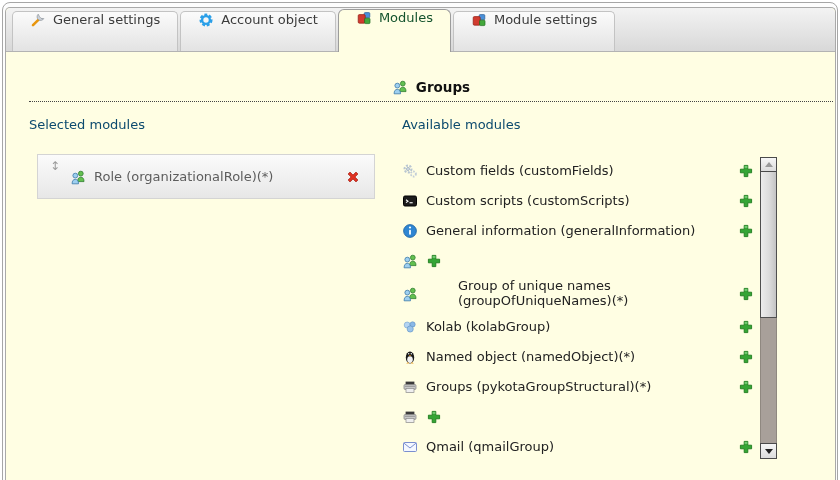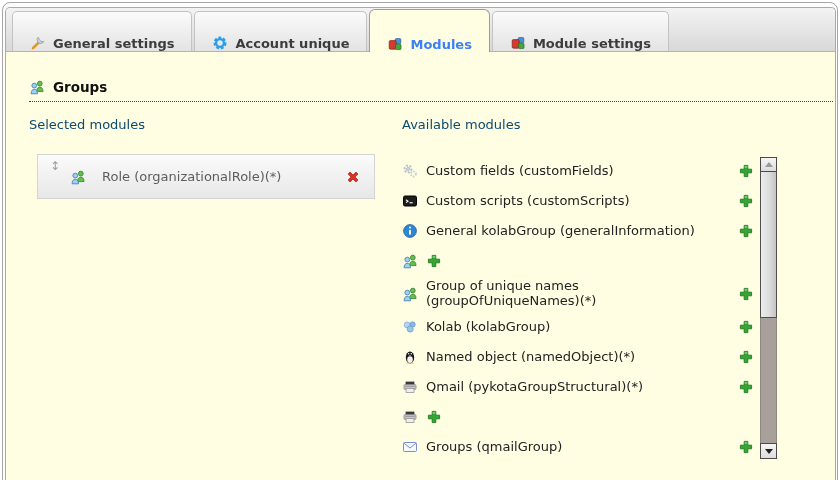--- a/index.html
+++ b/index.html
@@ -7,52 +7,52 @@
   .stage{position:relative;width:840px;height:480px;overflow:hidden;}
   .frame{position:absolute;left:2px;top:2px;right:2px;height:520px;
     border:1px solid #a6a6a6;border-radius:8px 8px 0 0;background:#fdfdfd;}
   .panel{position:absolute;left:5px;right:4px;top:7px;height:520px;
     border:1px solid #a9a9a9;border-bottom:none;border-radius:5px 5px 0 0;background:#fffee3;}
 
   
   .tabbar{height:43px;display:flex;align-items:stretch;padding-left:5px;
     background:linear-gradient(#f3f3f3,#d8d8d8);border-bottom:1px solid #b3b3b3;
     border-radius:5px 5px 0 0;position:relative;}
-  .tab{display:flex;align-items:flex-end;gap:7px;padding:0 17px;margin:3px 1px 0 1px;
+  .tab{display:flex;align-items:flex-start;gap:7px;padding:0 17px;margin:3px 1px 0 1px;
     border:1px solid #c3c3c3;border-bottom:none;border-radius:5px 5px 0 0;
-    background:linear-gradient(#fbfbfb,#e3e3e3);color:#3c3c3c;cursor:pointer;white-space:nowrap;font-weight:bold;}
+    background:linear-gradient(#fbfbfb,#e3e3e3);color:#3c3c3c;cursor:pointer;white-space:nowrap;}
   .tab.active{background:#fffee3;border:1px solid #9c9c9c;border-bottom:none;
-    margin:1px 1px -1px 1px;z-index:2;border-radius:6px 6px 0 0;color:#3b82f6;}
+    margin:1px 1px -1px 1px;z-index:2;border-radius:6px 6px 0 0;color:#14532d;}
   .icon16{width:16px;height:16px;display:inline-block;flex-shrink:0;}
   .icon16 svg{display:block;}
 
   
   .content{position:relative;}
   .section-head{display:flex;align-items:center;gap:8px;margin:27px 2px 0 23px;
-    padding-bottom:6px;border-bottom:1px dotted #444;}
+    padding-bottom:6px;border-bottom:1px dotted #444;justify-content:center;}
   .section-title{font-weight:bold;color:#111;font-size:13.5px;}
   .columns{display:flex;margin:15px 0 0 23px;}
   .col-left{width:373px;flex-shrink:0;}
   .col-right{flex:1;}
   .col-heading{color:#0c4a6e;}
 
   
   .selected-item{margin:22px 0 0 8px;width:338px;height:45px;box-sizing:border-box;
     border:1px solid #d4d4d4;background:linear-gradient(#fbfbfb,#e7e7e7);
     display:flex;align-items:center;padding:0 12px;position:relative;cursor:move;}
   .drag-handle{color:#9a9a9a;font-size:12px;align-self:flex-start;margin:5px 10px 0 0;line-height:1;}
-  .selected-label{color:#5d5d5d;margin-left:16px;}
+  .selected-label{color:#5d5d5d;margin-left:8px;}
   .del-btn{position:absolute;right:13px;top:50%;transform:translateY(-50%);
     width:16px;height:16px;border:none;background:transparent;padding:0;cursor:pointer;}
 
   
   .avail-wrap{display:flex;align-items:center;margin-top:22px;}
   .avail-list{width:352px;padding-top:2px;}
   .avail-row{display:flex;align-items:center;min-height:30px;}
-  .avail-row.two-line{min-height:36px;}
+  .avail-row.two-line{min-height:36px;gap:32px;}
   .avail-row .icon16{margin-right:8px;}
   .avail-label{flex:1;color:#222;line-height:1.15;padding-right:8px;}
   .add-btn{width:16px;height:16px;border:none;background:transparent;padding:0;cursor:pointer;flex-shrink:0;}
 
   
   .scrollbar{width:17px;height:302px;margin-left:6px;display:flex;flex-direction:column;flex-shrink:0;}
   .sb-btn{height:15px;box-sizing:border-box;border:1px solid #4a4a4a;
     background:linear-gradient(#f6f6f6,#dcdcdc);display:flex;align-items:center;justify-content:center;cursor:pointer;}
   .sb-btn.down{height:16px;}
   .sb-thumb{height:146px;box-sizing:border-box;border:1px solid #4f4f4f;border-top:none;
@@ -78,21 +78,21 @@
         </span>
         <span>General settings</span>
       </div>
       <div class="tab">
         <span class="icon16">
           <svg width="16" height="16" viewBox="0 0 16 16">
             <circle cx="8" cy="8" r="5" fill="none" stroke="#2a9fe8" stroke-width="3" stroke-dasharray="2.6 1.7"></circle>
             <circle cx="8" cy="8" r="3.9" fill="none" stroke="#2a9fe8" stroke-width="2.4"></circle>
           </svg>
         </span>
-        <span>Account unique</span>
+        <span>Account object</span>
       </div>
       <div class="tab active">
         <span class="icon16">
           <svg width="16" height="16" viewBox="0 0 16 16">
             <rect x="8.2" y="2.6" width="5.6" height="5.2" rx="1" fill="#4a90d9" stroke="#2b5e96" stroke-width="0.7"></rect>
             <rect x="2.2" y="4.6" width="7" height="8.6" rx="1.2" fill="#d23b2f" stroke="#8e1d14" stroke-width="0.7"></rect>
             <rect x="8.6" y="8.2" width="5.4" height="5.4" rx="1" fill="#43a83b" stroke="#1f6f1f" stroke-width="0.7"></rect>
           </svg>
         </span>
         <span>Modules</span>
@@ -188,21 +188,21 @@
               </div>
 
               <div class="avail-row">
                 <span class="icon16">
                   <svg width="16" height="16" viewBox="0 0 16 16">
                     <circle cx="8" cy="8" r="6.4" fill="#2f86d2" stroke="#1b5fa0" stroke-width="0.8"></circle>
                     <rect x="7.1" y="6.7" width="1.8" height="5" rx="0.8" fill="#fff"></rect>
                     <circle cx="8" cy="4.5" r="1.1" fill="#fff"></circle>
                   </svg>
                 </span>
-                <span class="avail-label">General kolabGroup (generalInformation)</span>
+                <span class="avail-label">General information (generalInformation)</span>
                 <button class="add-btn">
                   <svg width="16" height="16" viewBox="0 0 16 16">
                       <path d="M6.2 2.4 h3.6 v3.8 h3.8 v3.6 h-3.8 v3.8 h-3.6 v-3.8 h-3.8 v-3.6 h3.8 z" fill="#35a535" stroke="#1d7a1d" stroke-width="0.9"></path>
                       <path d="M6.6 2.9 h2.8 v2 h-2.8 z" fill="#74cb74"></path>
                     </svg>
                 </button>
               </div>
 
               <div class="avail-row">
                 <span class="icon16">
@@ -279,21 +279,21 @@
 
               <div class="avail-row">
                 <span class="icon16">
                   <svg width="16" height="16" viewBox="0 0 16 16">
                     <rect x="3.6" y="2.6" width="8.8" height="3.2" fill="#3a3a3a"></rect>
                     <rect x="2" y="5.6" width="12" height="4.8" rx="1" fill="#c9c9c9" stroke="#7c7c7c" stroke-width="0.7"></rect>
                     <rect x="4" y="9.4" width="8" height="4" fill="#efefef" stroke="#8a8a8a" stroke-width="0.7"></rect>
                     <rect x="3" y="6.8" width="10" height="1.1" fill="#9b9b9b"></rect>
                   </svg>
                 </span>
-                <span class="avail-label">Qmail (pykotaGroupStructural)(*)</span>
+                <span class="avail-label">Groups (pykotaGroupStructural)(*)</span>
                 <button class="add-btn">
                   <svg width="16" height="16" viewBox="0 0 16 16">
                       <path d="M6.2 2.4 h3.6 v3.8 h3.8 v3.6 h-3.8 v3.8 h-3.6 v-3.8 h-3.8 v-3.6 h3.8 z" fill="#35a535" stroke="#1d7a1d" stroke-width="0.9"></path>
                       <path d="M6.6 2.9 h2.8 v2 h-2.8 z" fill="#74cb74"></path>
                     </svg>
                 </button>
               </div>
 
               <div class="avail-row">
                 <span class="icon16">
@@ -312,21 +312,21 @@
                 </button>
               </div>
 
               <div class="avail-row">
                 <span class="icon16">
                   <svg width="16" height="16" viewBox="0 0 16 16">
                     <rect x="1.5" y="3.5" width="13" height="9" rx="1" fill="#f4f8ff" stroke="#7a8fd0" stroke-width="1"></rect>
                     <path d="M2 4.2 L8 9 L14 4.2" fill="none" stroke="#7a8fd0" stroke-width="1"></path>
                   </svg>
                 </span>
-                <span class="avail-label">Groups (qmailGroup)</span>
+                <span class="avail-label">Qmail (qmailGroup)</span>
                 <button class="add-btn">
                   <svg width="16" height="16" viewBox="0 0 16 16">
                       <path d="M6.2 2.4 h3.6 v3.8 h3.8 v3.6 h-3.8 v3.8 h-3.6 v-3.8 h-3.8 v-3.6 h3.8 z" fill="#35a535" stroke="#1d7a1d" stroke-width="0.9"></path>
                       <path d="M6.6 2.9 h2.8 v2 h-2.8 z" fill="#74cb74"></path>
                     </svg>
                 </button>
               </div>
 
             </div>
 

